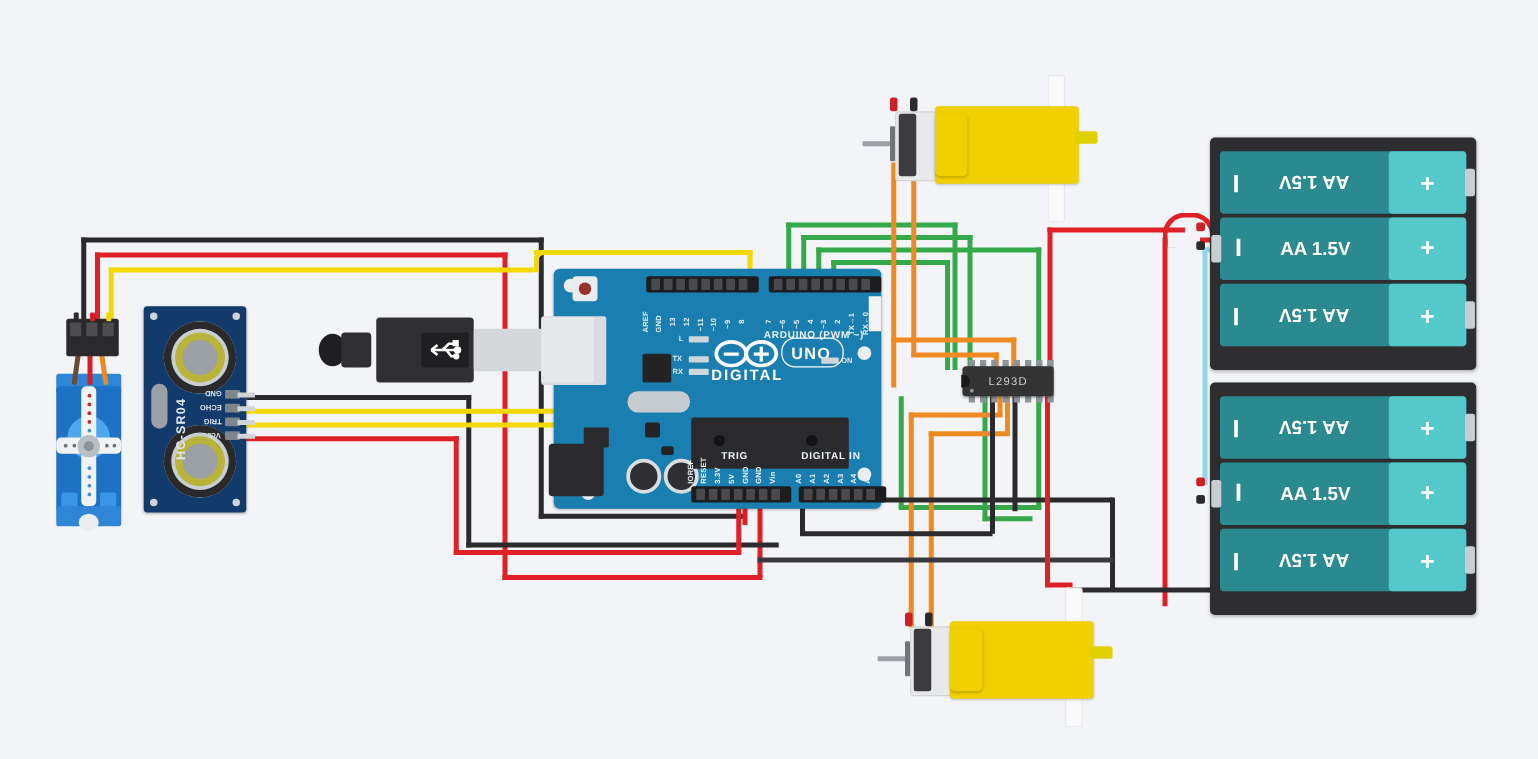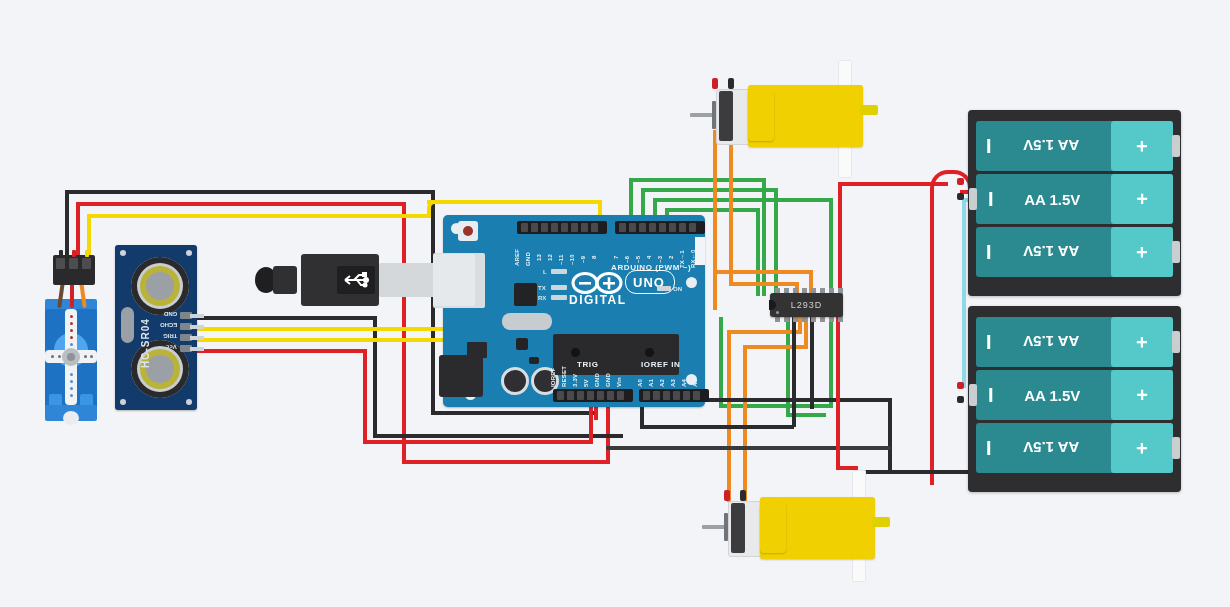--- a/index.html
+++ b/index.html
@@ -306,21 +306,21 @@
     </div>
     <div class="header" style="left:196px;bottom:5px;width:66px;height:13px;">
       <div class="pin"></div>
         <div class="pin"></div>
         <div class="pin"></div>
       <div class="pin"></div>
         <div class="pin"></div>
         <div class="pin"></div>
     </div>
     <span class="grouplbl" style="left:134px;bottom:38px;">TRIG</span>
-    <span class="grouplbl" style="left:198px;bottom:38px;">IOREF IN</span>
+    <span class="grouplbl" style="left:198px;bottom:38px;">DIGITAL IN</span>
     <div>
       <span class="pinlbl" style="left:113px;bottom:20px;">IOREF</span>
       <span class="pinlbl" style="left:124px;bottom:20px;">RESET</span>
       <span class="pinlbl" style="left:135px;bottom:20px;">3.3V</span>
       <span class="pinlbl" style="left:146px;bottom:20px;">5V</span>
       <span class="pinlbl" style="left:157px;bottom:20px;">GND</span>
       <span class="pinlbl" style="left:168px;bottom:20px;">GND</span>
       <span class="pinlbl" style="left:179px;bottom:20px;">Vin</span>
     </div>
     <div>

